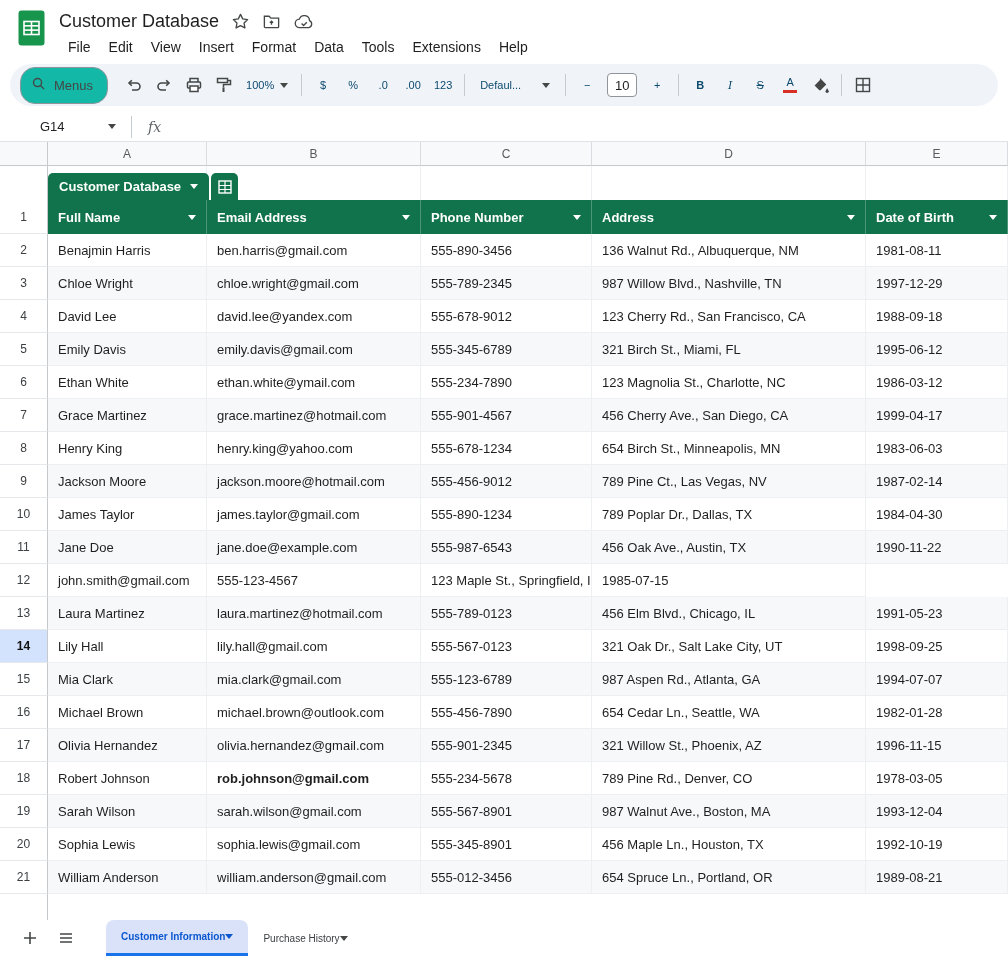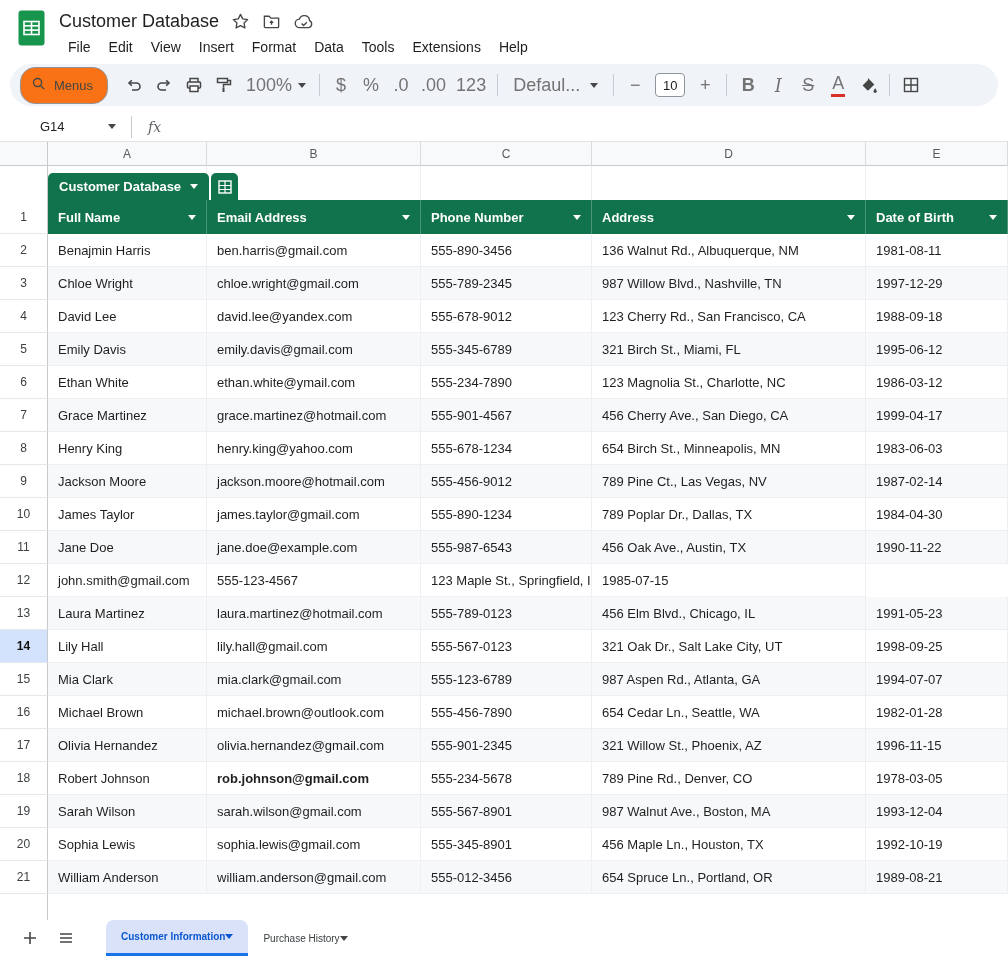--- a/index.html
+++ b/index.html
@@ -14,27 +14,27 @@
   .title-row { display: flex; align-items: center; gap: 12px; height: 26px; }
   .doc-title { font-size: 18px; font-weight: 500; color: #1f1f1f; }
   .tb-ic { display: inline-flex; align-items: center; }
   .menubar { display: flex; margin-top: 2px; }
   .menu-item { font-size: 14px; padding: 3px 9px; border-radius: 10px; color: #1f1f1f; cursor: pointer; }
 
   
   .toolbar { margin: 2px 10px 6px; height: 42px; background: #f0f4f9; border-radius: 21px;
     display: flex; align-items: center; padding: 0 10px; gap: 2px; overflow: hidden; }
   .menus-pill { display: flex; align-items: center; gap: 8px; height: 37px; padding: 0 14px 0 10px;
-    border: 1px solid #8f959b; border-radius: 15px; background: #f97316; font-size: 13px; color: #444746;
+    border: 1px solid #8f959b; border-radius: 15px; background: #14b8a6; font-size: 13px; color: #444746;
     margin-right: 10px; cursor: pointer; }
   .tb-btn { min-width: 28px; height: 28px; display: inline-flex; align-items: center; justify-content: center;
-    border-radius: 6px; font-size: 18px; color: #737373; padding: 0 4px; cursor: pointer; }
+    border-radius: 6px; font-size: 11px; color: #0c4a6e; padding: 0 4px; cursor: pointer; }
   .tb-btn.txt { font-weight: 500; }
   .zoom { gap: 6px; display: inline-flex; align-items: center; padding: 0 6px; }
-  .font-sel { gap: 10px; display: inline-flex; align-items: center; padding: 0 8px; min-width: 86px; justify-content: center; }
+  .font-sel { gap: 10px; display: inline-flex; align-items: center; padding: 0 8px; min-width: 86px; justify-content: space-between; }
   .size-box { width: 30px; height: 24px; border: 1px solid #8f959b; border-radius: 4px; background: #fff;
     display: inline-flex; align-items: center; justify-content: center; font-size: 13px; margin: 0 4px; }
   .divider { width: 1px; height: 22px; background: #c6cbd1; margin: 0 5px; flex: 0 0 1px; }
   .chev { width: 0; height: 0; border-left: 4px solid transparent; border-right: 4px solid transparent;
     border-top: 5px solid #444746; display: inline-block; }
   .chev-white { border-top-color: #fff; }
   .chev-blue { border-top-color: #0b57d0; }
   .a-color { display: inline-flex; flex-direction: column; align-items: center; line-height: 1; }
   .a-color .bar { width: 14px; height: 3px; background: #d93025; margin-top: 2px; }
   .bold-g { font-weight: 700; }

